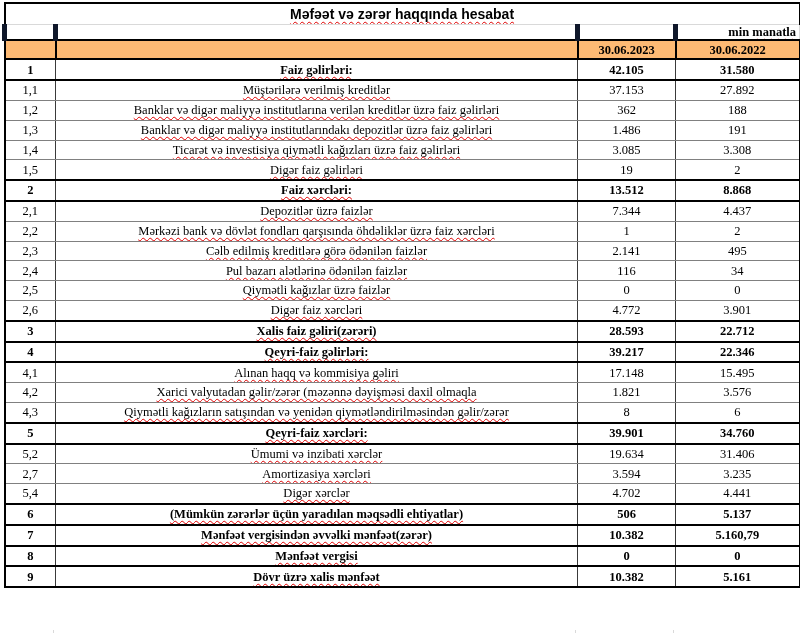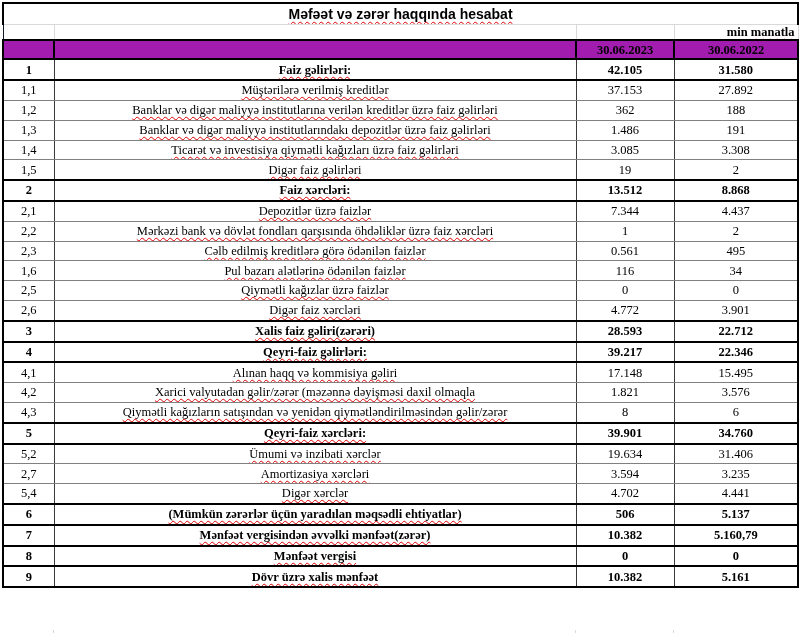--- a/index.html
+++ b/index.html
@@ -47,32 +47,32 @@
     border-right: 2px solid #000;
     border-bottom: 1px solid #d9d9d9;
     font-family: "Liberation Sans", sans-serif;
     font-weight: bold;
     font-size: 14px;
   }
 
   
   tr.unit-row td {
     height: 14px;
-    border-left: 1px solid #0f172a;
+    border-left: 5px solid #0f172a;
     border-right: 1px solid #d9d9d9;
     border-bottom: none;
     font-weight: bold;
     font-size: 12.5px;
   }
   tr.unit-row td.unit-cell { text-align: right; padding-right: 3px; }
 
   
   tr.green-row td {
     height: 17px;
-    background: #a21caf;
+    background: #fdba74;
     border: 2px solid #000;
     font-weight: bold;
     font-size: 12.5px;
   }
 
   
   tr.row td {
     height: 18.8px;
     border-left: 1.5px solid #3a3a3a;
     border-right: 1.5px solid #3a3a3a;
@@ -189,25 +189,25 @@
         </tr>
         <tr class="row">
           <td><span>2,2</span></td>
           <td><span class="misspell">Mərkəzi bank və dövlət fondları qarşısında öhdəliklər üzrə faiz xərcləri</span></td>
           <td><span>1</span></td>
           <td><span>2</span></td>
         </tr>
         <tr class="row">
           <td><span>2,3</span></td>
           <td><span class="misspell">Cəlb edilmiş kreditlərə görə ödənilən faizlər</span></td>
-          <td><span>0.561</span></td>
+          <td><span>2.141</span></td>
           <td><span>495</span></td>
         </tr>
         <tr class="row">
-          <td><span>1,6</span></td>
+          <td><span>2,4</span></td>
           <td><span class="misspell">Pul bazarı alətlərinə ödənilən faizlər</span></td>
           <td><span>116</span></td>
           <td><span>34</span></td>
         </tr>
         <tr class="row">
           <td><span>2,5</span></td>
           <td><span class="misspell">Qiymətli kağızlar üzrə faizlər</span></td>
           <td><span>0</span></td>
           <td><span>0</span></td>
         </tr>

